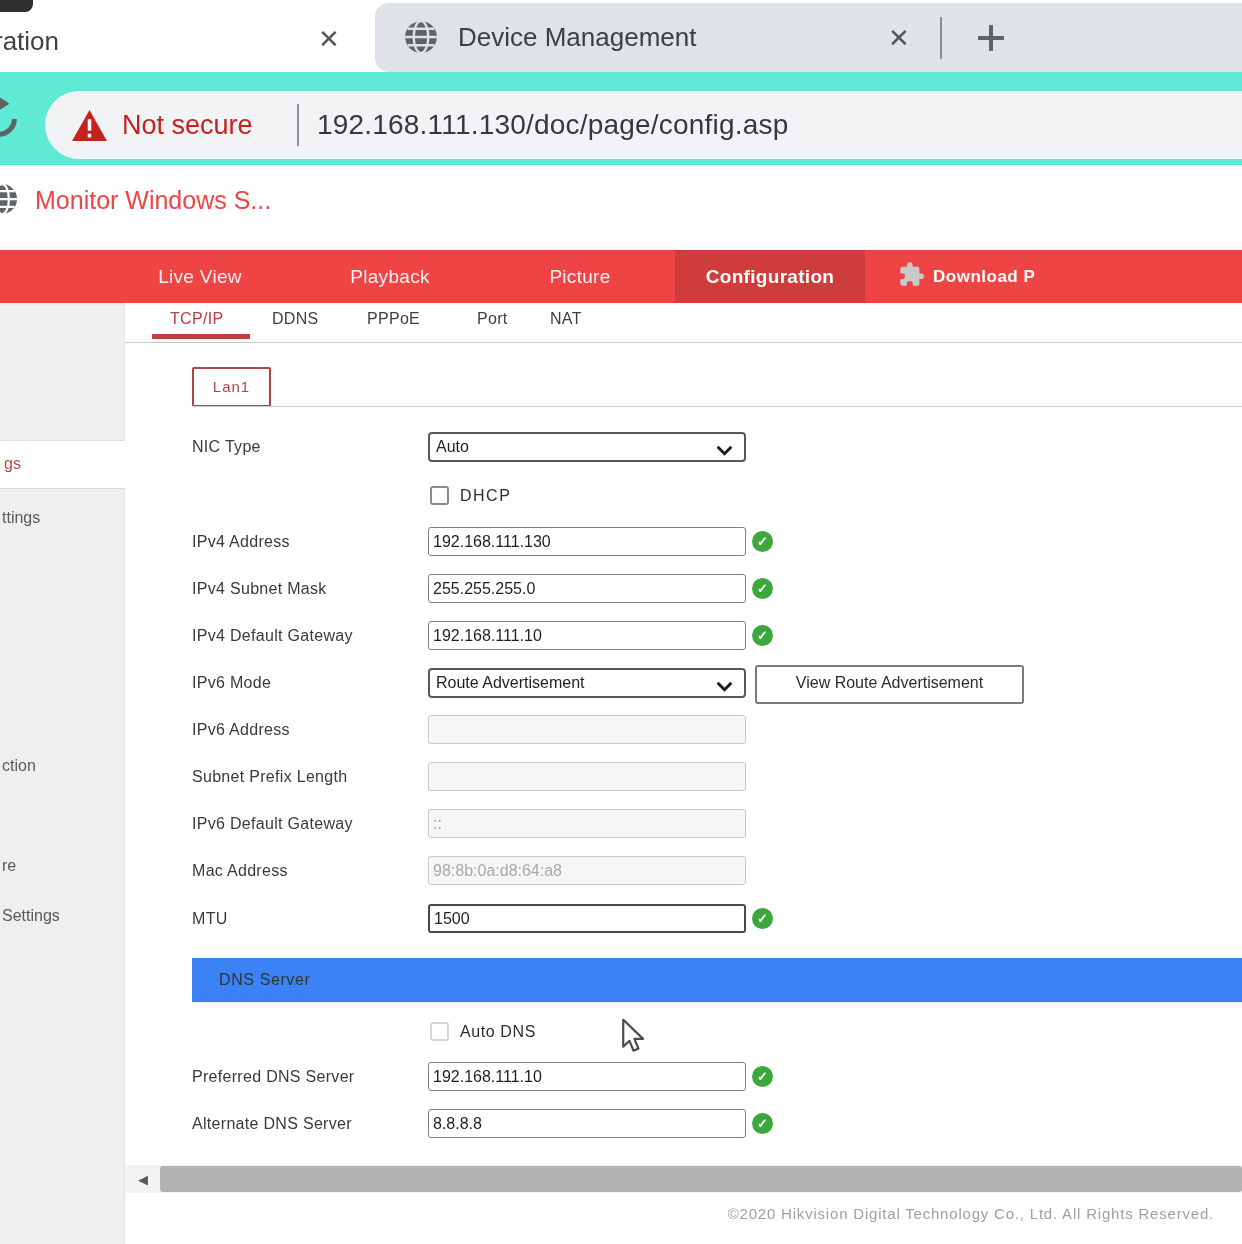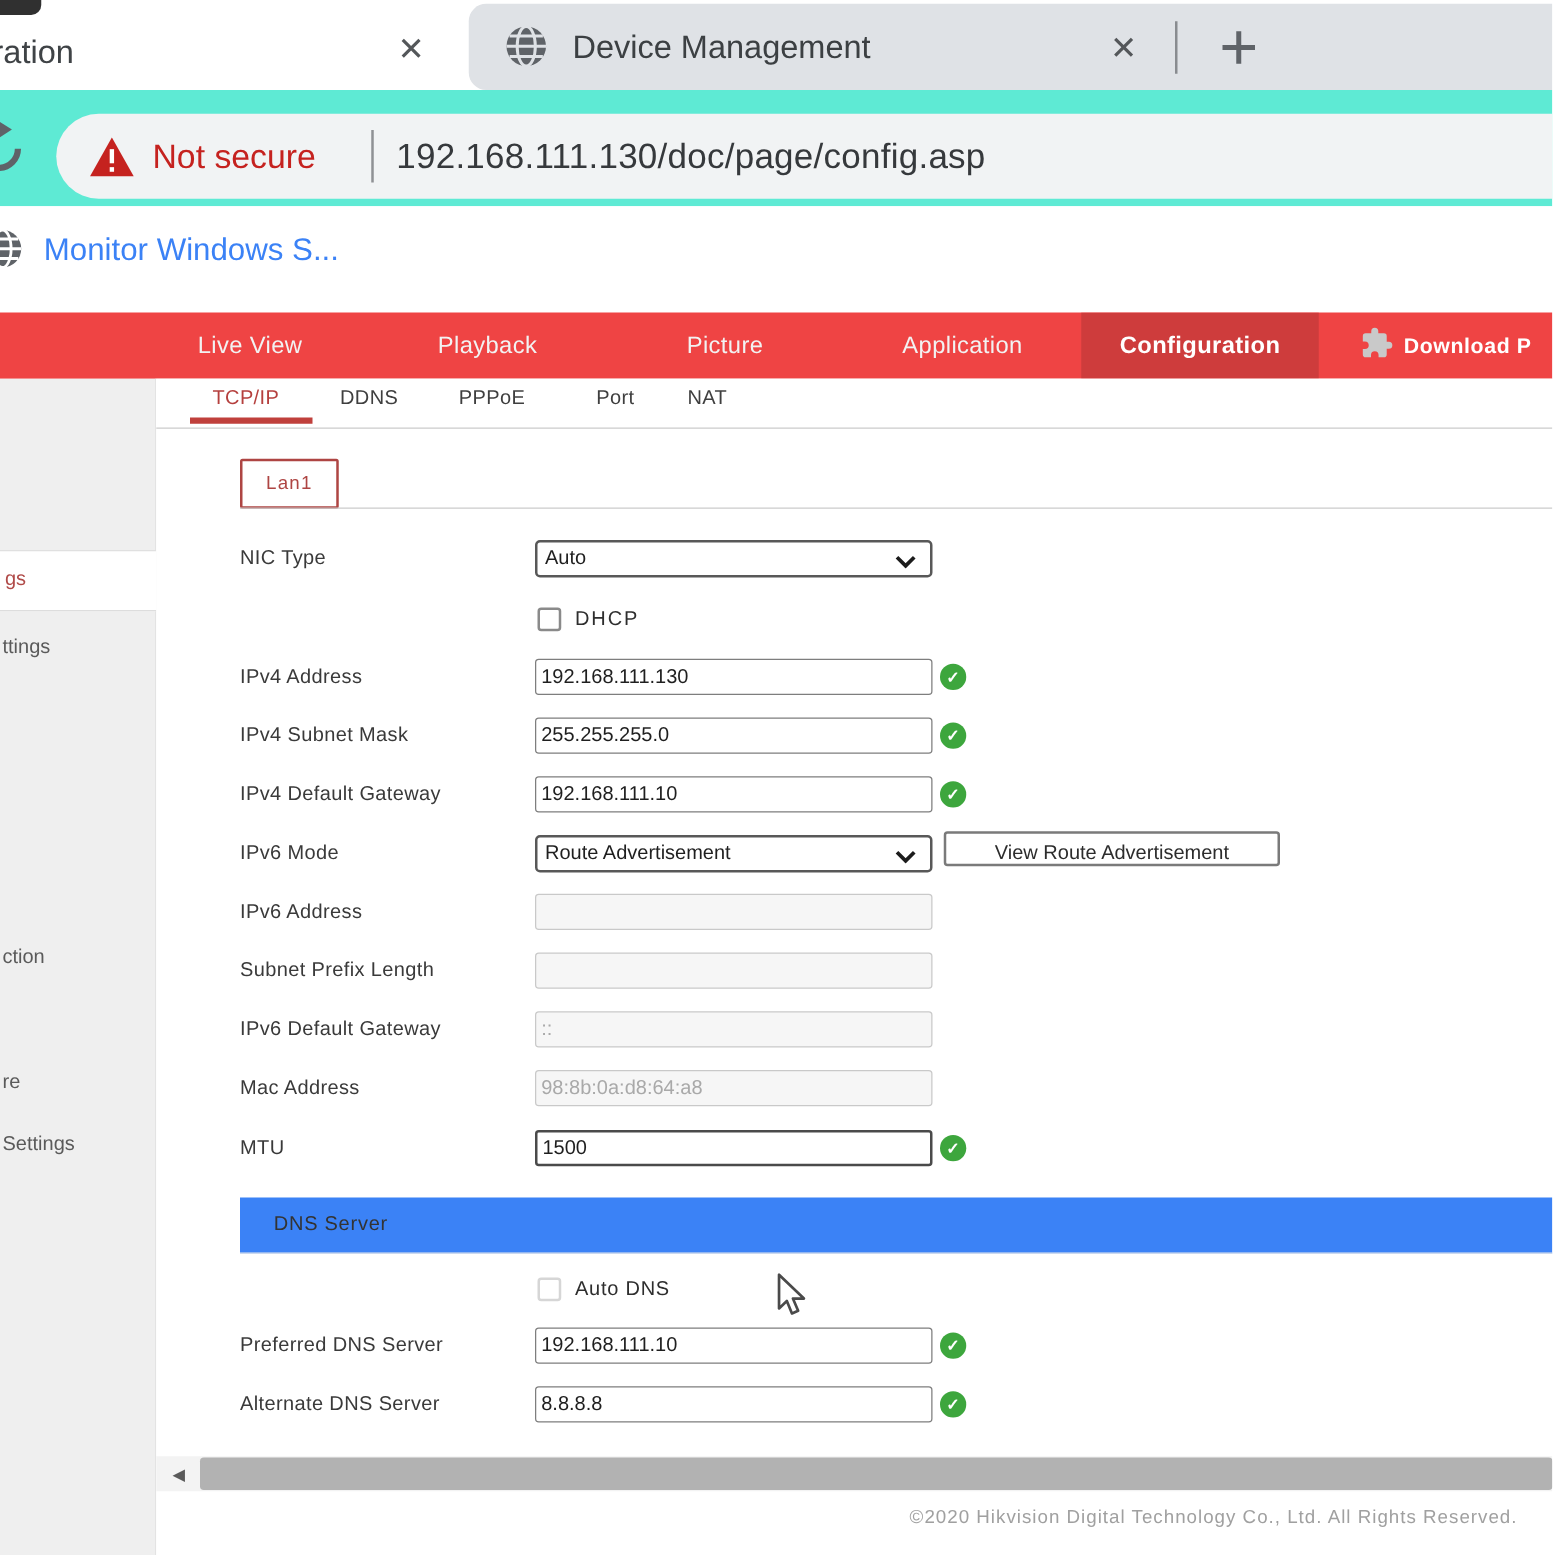--- a/index.html
+++ b/index.html
@@ -20,21 +20,21 @@
   #toolbar{position:absolute;left:0;top:72px;width:1242px;height:93px;background:#5eead4;overflow:hidden;}
   #reload-icon{position:absolute;left:-24px;top:24px;}
   #addr-pill{position:absolute;left:45px;top:19px;right:-40px;height:68px;background:#f1f3f4;border-radius:34px;}
   #warn-tri{position:absolute;left:26px;top:18px;}
   #notsecure{position:absolute;left:77px;top:0;line-height:68px;font-size:27px;color:#c5221f;white-space:nowrap;}
   #addr-divider{position:absolute;left:252px;top:13px;width:2px;height:42px;background:#8f9194;}
   #url{position:absolute;left:272px;top:0;line-height:68px;font-size:28px;color:#36393c;white-space:nowrap;letter-spacing:0.2px;}
 
   #bookmarks{position:absolute;left:0;top:165px;width:1242px;height:70px;background:#fff;overflow:hidden;}
   #bm-globe{position:absolute;left:-16px;top:16px;}
-  #bm-title{position:absolute;left:35px;top:0;line-height:70px;font-size:25px;color:#3b82f6;white-space:nowrap;}
+  #bm-title{position:absolute;left:35px;top:0;line-height:70px;font-size:25px;color:#ef4444;white-space:nowrap;}
 
   
   #navbar{position:absolute;left:0;top:250px;width:1242px;height:53px;background:#ef4444;display:flex;overflow:hidden;}
   .nav-spacer{width:105px;}
   .nav-tab{width:190px;text-align:center;line-height:53px;font-size:19px;color:#f2f2f2;letter-spacing:0.3px;}
   .nav-tab.active{background:#ce3c3c;color:#fff;font-weight:bold;}
   #nav-plugin{flex:1;display:flex;align-items:center;padding-left:33px;}
   #plugin-label{color:#fff;font-size:17px;font-weight:bold;margin-left:8px;letter-spacing:0.5px;white-space:nowrap;}
 
   
@@ -59,21 +59,21 @@
   .f-input{position:absolute;left:303px;width:318px;height:29px;box-sizing:border-box;border:1px solid #7e7e7e;border-radius:3px;font-size:16px;padding:0 4px;color:#1f1f1f;background:#fff;font-family:inherit;outline:none;}
   .f-input.dis{background:#f6f6f6;border-color:#c9c9c9;color:#a9a9a9;}
   .f-input.strong{border:2px solid #4a4a4a;}
   .f-select{position:absolute;left:303px;width:318px;height:30px;box-sizing:border-box;border:2px solid #585858;border-radius:4px;background:#fff;}
   .f-select .sel-val{position:absolute;left:6px;top:0;line-height:26px;font-size:16px;color:#1f1f1f;white-space:nowrap;}
   .f-select .chev{position:absolute;right:11px;top:8px;}
   .f-check{position:absolute;left:627px;width:21px;height:21px;border-radius:50%;background:#3da63d;color:#fff;font-size:13px;line-height:21px;text-align:center;font-weight:bold;}
   .cbox{position:absolute;left:305px;width:19px;height:19px;box-sizing:border-box;border:2px solid #8a8a8a;border-radius:3px;background:#fff;}
   .cbox.light{border-color:#d6d6d6;}
   .cbox-label{position:absolute;left:335px;height:19px;line-height:19px;font-size:16px;color:#2e2e2e;letter-spacing:1.5px;white-space:nowrap;}
-  #vra-btn{position:absolute;left:630px;top:362px;width:269px;height:28px;box-sizing:border-box;border:2px solid #7a7a7a;border-radius:3px;background:#fff;color:#2c2c2c;font-size:16px;text-align:center;line-height:32px;white-space:nowrap;}
+  #vra-btn{position:absolute;left:630px;top:362px;width:269px;height:39px;box-sizing:border-box;border:2px solid #7a7a7a;border-radius:3px;background:#fff;color:#2c2c2c;font-size:16px;text-align:center;line-height:32px;white-space:nowrap;}
 
   #dns-header{position:absolute;left:67px;right:0;top:655px;height:44px;background:#3b82f6;border-bottom:1px solid #ececec;}
   #dns-header span{position:absolute;left:27px;line-height:44px;font-size:16px;color:#333;letter-spacing:0.6px;}
 
   #hscroll-track{position:absolute;left:0;right:0;top:862px;height:28px;background:#f3f3f3;}
   #hscroll-arrow{position:absolute;left:13px;top:7px;font-size:13px;color:#5a5a5a;}
   #hscroll-thumb{position:absolute;left:35px;right:0;top:1px;height:26px;background:#b2b2b2;border-radius:3px;}
 
   #footer{position:absolute;right:28px;top:902px;font-size:15px;color:#a0a0a0;letter-spacing:0.8px;white-space:nowrap;}
   #cursor{position:absolute;left:495px;top:715px;}
@@ -140,21 +140,20 @@
       </svg>
     </span>
     <span id="bm-title">Monitor Windows S...</span>
   </div>
 
   <div id="navbar">
     <div class="nav-spacer"></div>
     <div class="nav-tab">Live View</div>
     <div class="nav-tab">Playback</div>
     <div class="nav-tab">Picture</div>
-    <div class="nav-tab">Application</div>
     <div class="nav-tab active">Configuration</div>
     <div id="nav-plugin">
       <span>
         <svg width="27" height="27" viewBox="0 0 24 24">
           <path d="M20.5 11H19V7a2 2 0 0 0-2-2h-4V3.5a2.5 2.5 0 0 0-5 0V5H4a2 2 0 0 0-2 2v3.8h1.5a2.7 2.7 0 0 1 0 5.4H2V20a2 2 0 0 0 2 2h3.8v-1.5a2.7 2.7 0 0 1 5.4 0V22H17a2 2 0 0 0 2-2v-4h1.5a2.5 2.5 0 0 0 0-5z" fill="#c9c9c9"></path>
         </svg>
       </span>
       <span id="plugin-label">Download P</span>
     </div>
   </div>

